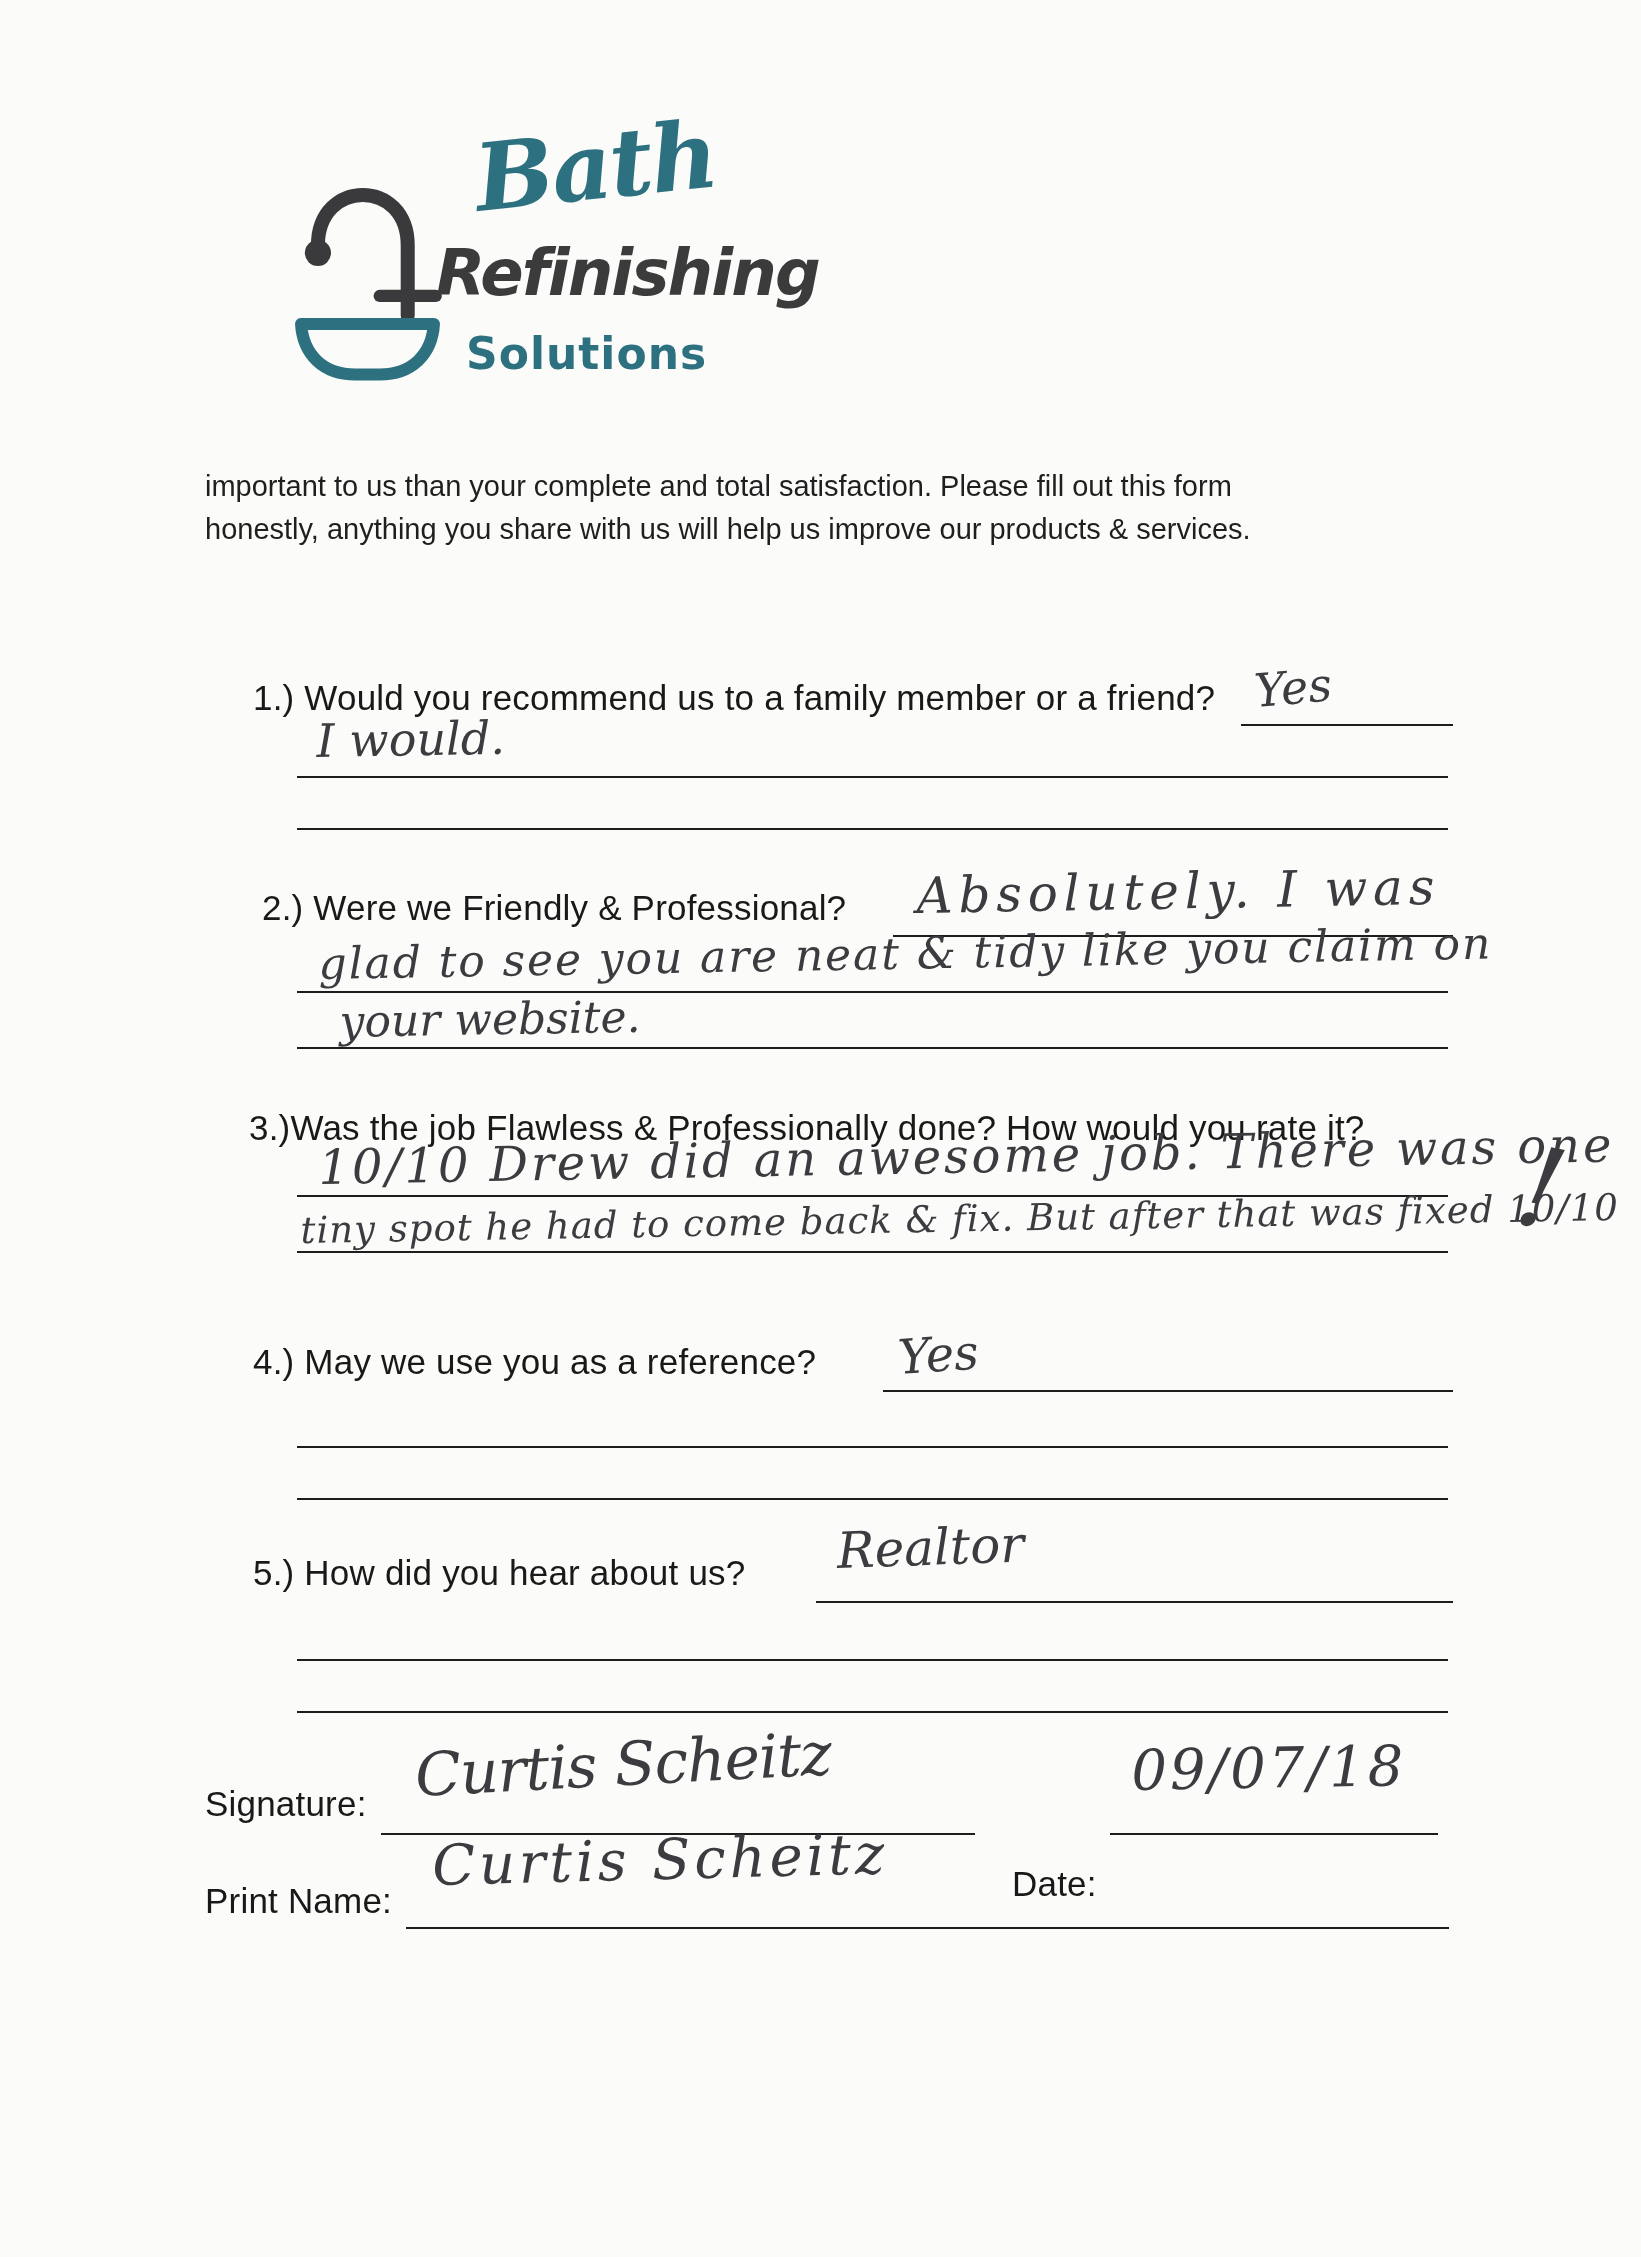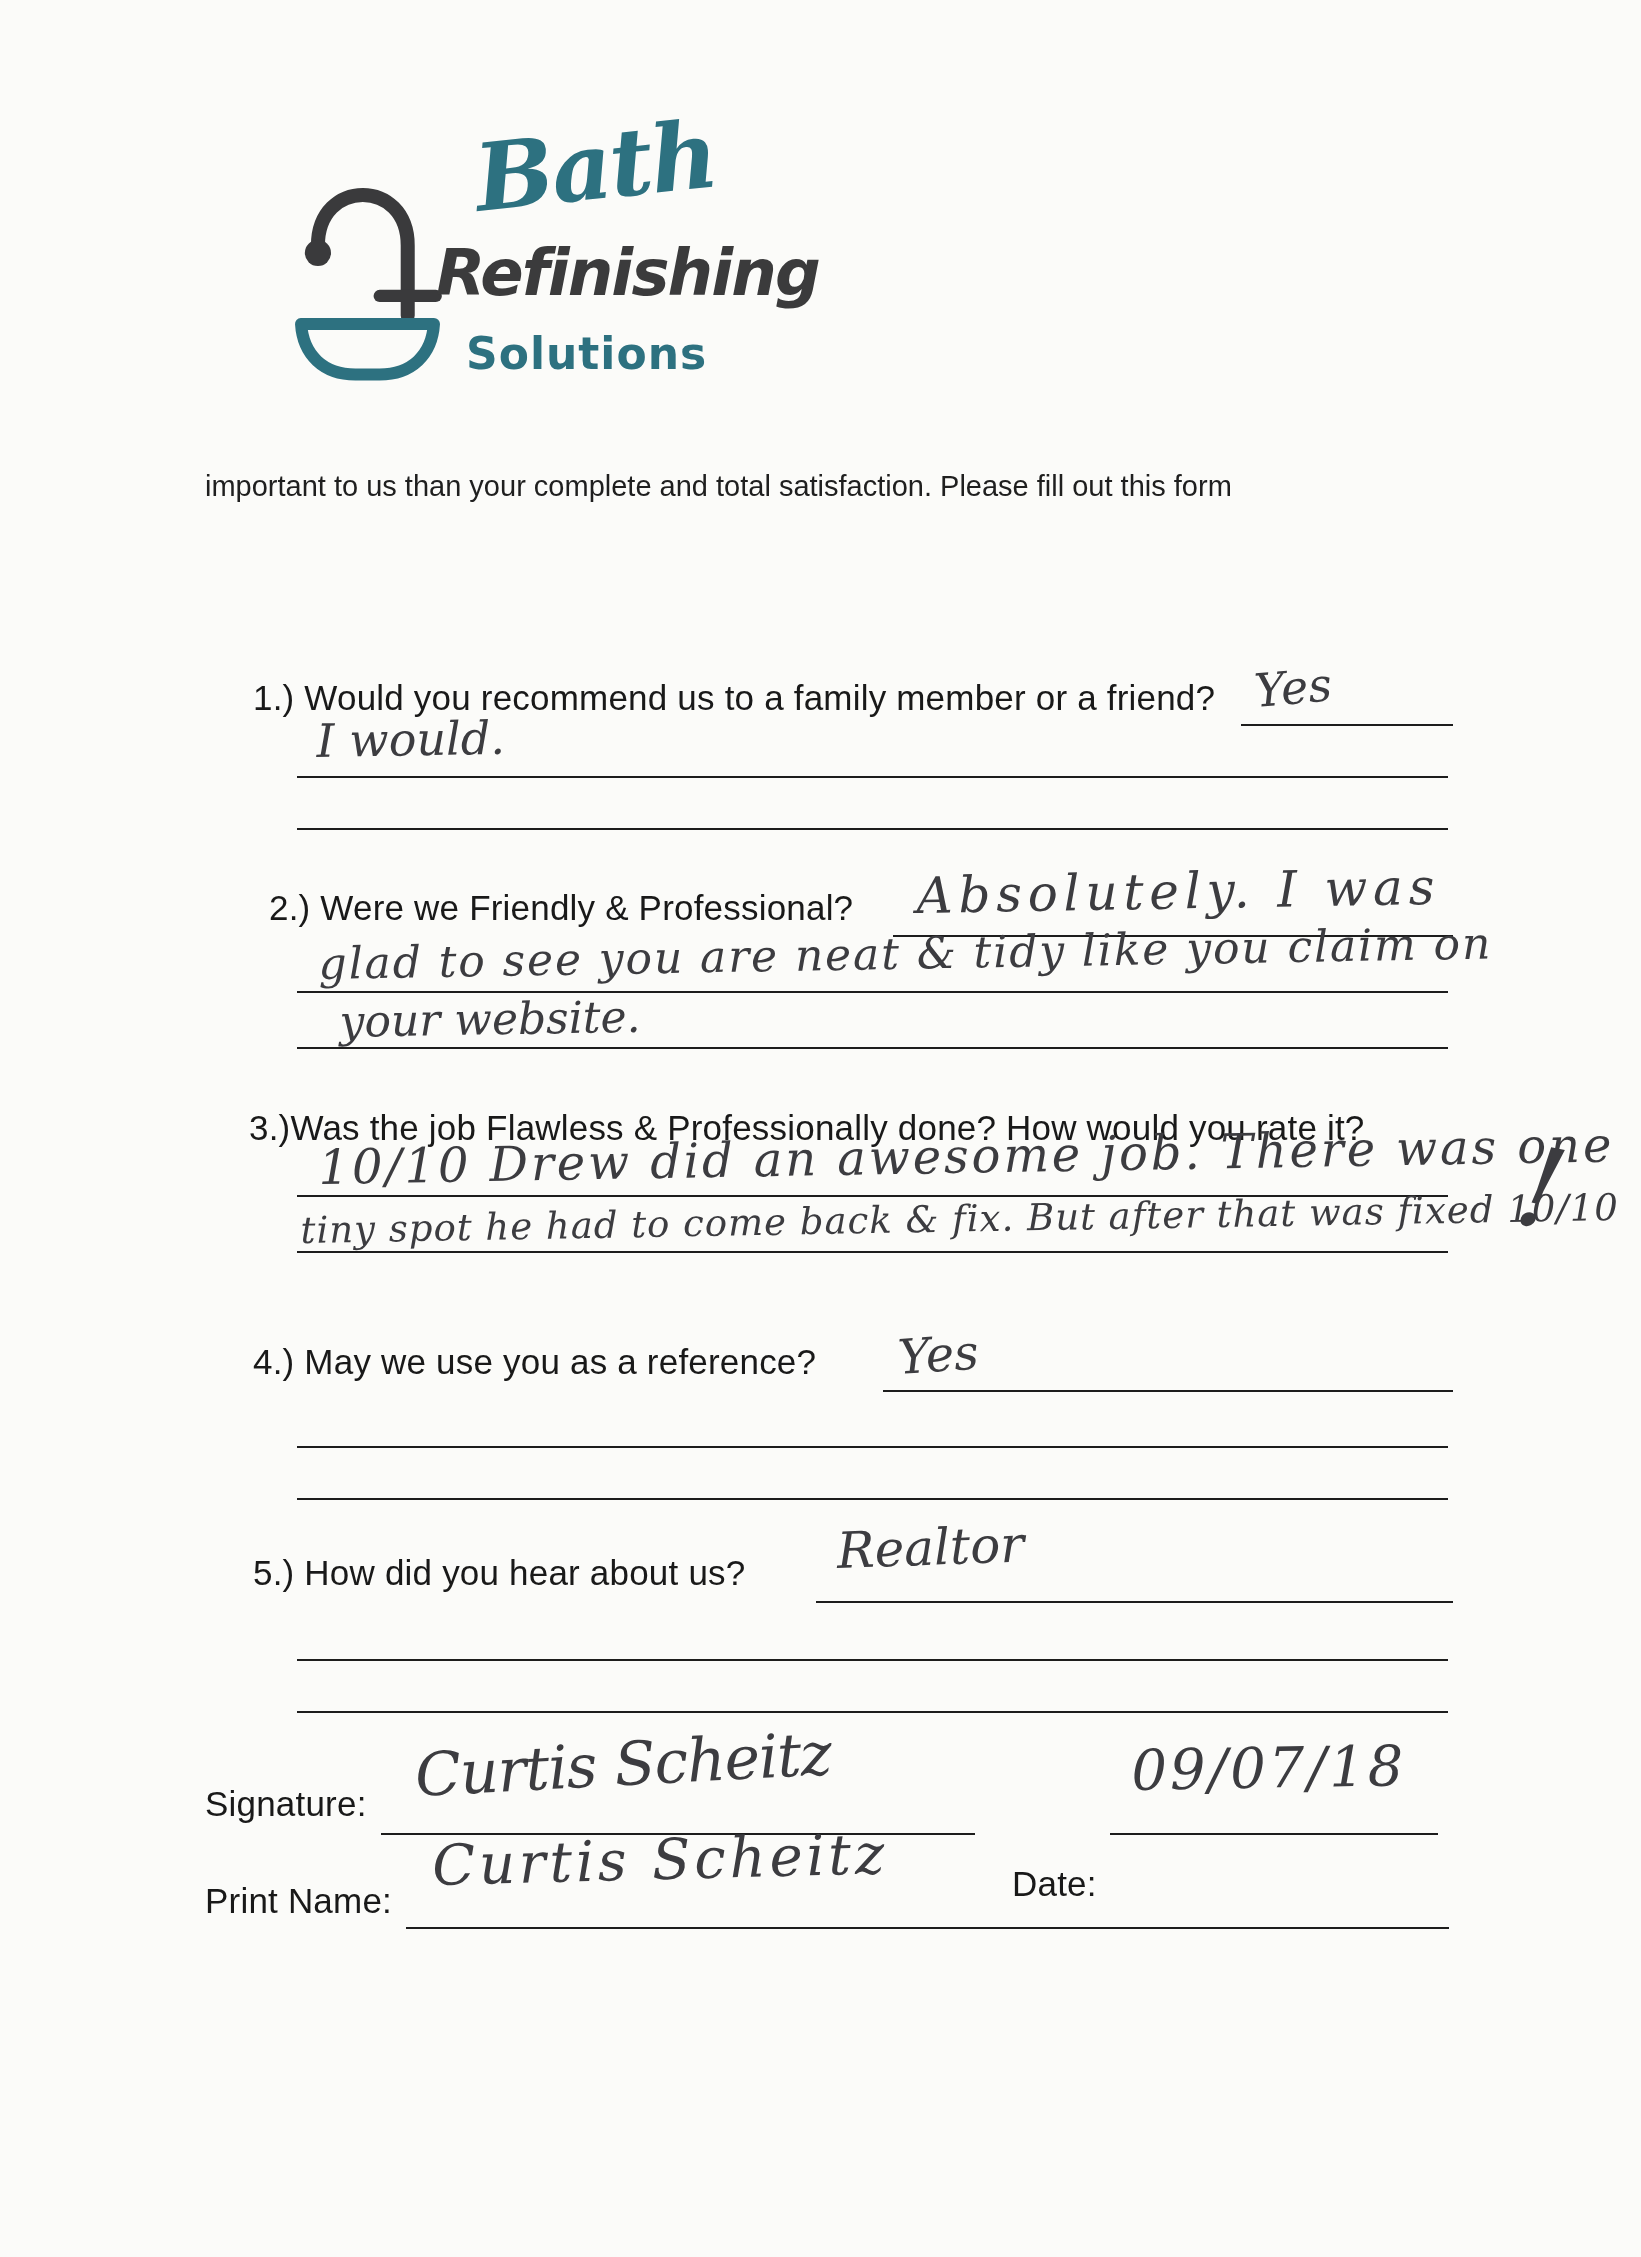--- a/index.html
+++ b/index.html
@@ -54,30 +54,31 @@
       <path d="M14 192 L156 192 C154 225, 132 246, 98 246 L72 246 C38 246, 16 225, 14 192 Z" fill="none" stroke="#2d7180" stroke-width="13" stroke-linejoin="round"></path>
     </svg>
   </span>
   <div class="abs brand-script" style="left:481px;top:124px;">Bath</div>
   <div class="abs brand-main" style="left:436px;top:236px;font-style:italic;">Refinishing</div>
   <div class="abs brand-sub" style="left:466px;top:328px;">Solutions</div>
 </div>
 
 <div class="abs" style="left:205px;top:465px;">
   <div class="para">important to us than your complete and total satisfaction. Please fill out this form</div>
+  <div class="para">honestly, anything you share with us will help us improve our products &amp; services.</div>
 </div>
 
 <div class="abs q" style="left:253px;top:678px;">1.) Would you recommend us to a family member or a friend?</div>
 <div class="abs hw" style="left:1257px;top:664px;font-size:46px;transform:rotate(-5deg);">Yes</div>
 <div class="abs rule" style="left:1241px;top:724px;width:212px;"></div>
 <div class="abs hw" style="left:317px;top:714px;font-size:46px;">I would.</div>
 <div class="abs rule" style="left:297px;top:776px;width:1151px;"></div>
 <div class="abs rule" style="left:297px;top:828px;width:1151px;"></div>
 
-<div class="abs q" style="left:269px;top:888px;">2.) Were we Friendly &amp; Professional?</div>
+<div class="abs q" style="left:262px;top:888px;">2.) Were we Friendly &amp; Professional?</div>
 <div class="abs hw" style="left:917px;top:867px;font-size:50px;letter-spacing:5.8px;">Absolutely. I was</div>
 <div class="abs rule" style="left:893px;top:935px;width:560px;"></div>
 <div class="abs hw" style="left:319px;top:938px;font-size:44px;letter-spacing:1.9px;">glad to see you are neat &amp; tidy like you claim on</div>
 <div class="abs rule" style="left:297px;top:991px;width:1151px;"></div>
 <div class="abs hw" style="left:340px;top:996px;font-size:44px;">your website.</div>
 <div class="abs rule" style="left:297px;top:1047px;width:1151px;"></div>
 
 <div class="abs q" style="left:249px;top:1108px;">3.)Was the job Flawless &amp; Professionally done? How would you rate it?</div>
 <div class="abs hw" style="left:319px;top:1139px;font-size:48px;letter-spacing:2.9px;">10/10  Drew did an awesome job. There was one</div>
 <div class="abs rule" style="left:297px;top:1195px;width:1151px;"></div>

